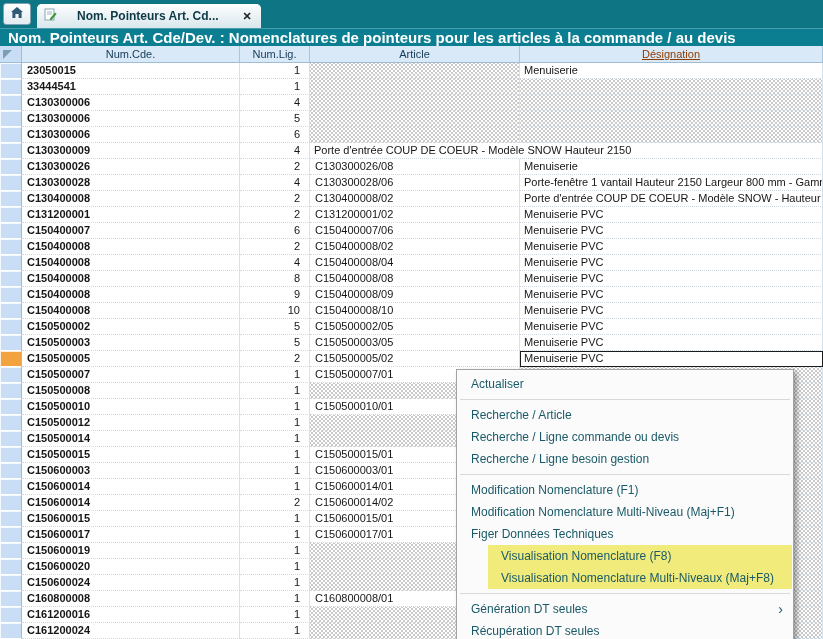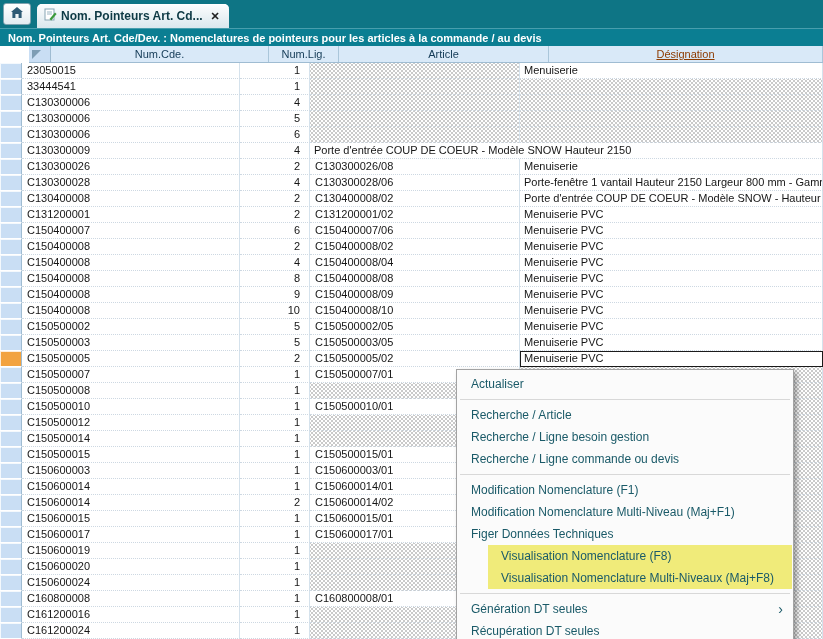--- a/index.html
+++ b/index.html
@@ -7,31 +7,31 @@
   #app { position:relative; width:823px; height:639px; overflow:hidden;
          font-family:"Liberation Sans", sans-serif; background:#fff; }
 
   
   .tabbar { height:28px; background:var(--teal_bar,#0e7585); display:flex; align-items:center; }
   .home-btn { width:28px; height:22px; margin:0 2px 0 3px; flex:0 0 auto;
               background:linear-gradient(#ffffff,#e3ecf1); border:1px solid #7fa3b0; border-radius:3px;
               display:flex; align-items:center; justify-content:center; cursor:pointer; }
   .tab { height:24px; align-self:flex-end; margin-left:4px; padding:0 9px 0 7px;
          background:linear-gradient(#fdfefe,#d9e7ed); border-radius:5px 5px 0 0;
-         display:flex; align-items:center; gap:4px; box-shadow:inset 0 1px 0 #ffffff; }
+         display:flex; align-items:center; gap:20px; box-shadow:inset 0 1px 0 #ffffff; }
   .tab-label { font-size:12px; font-weight:bold; color:#0d3944; white-space:nowrap; }
   .tab-close { font-size:11px; font-weight:bold; color:#222; margin-left:4px; cursor:pointer; }
 
   
   .titlebar { height:18px; line-height:18px; background:var(--teal_title,#0b7e92);
               border-top:1px solid rgba(255,255,255,.25);
-              color:#fff; font-size:11px; font-weight:bold; padding-left:8px; white-space:nowrap; overflow:hidden; }
+              color:#fff; font-size:15px; font-weight:bold; padding-left:8px; white-space:nowrap; overflow:hidden; }
 
   
-  .grid { position:absolute; top:46px; left:0; right:0; bottom:0;padding-left:29px; }
+  .grid { position:absolute; top:46px; left:0; right:0; bottom:0; }
   .grid-header { display:flex; height:17px; background:var(--header_bg,#d9e9f8); border-bottom:1px solid #9fbcd2; }
   .hcell { font-size:11px; line-height:16px; text-align:center; color:var(--header_text,#133a56);
            border-right:1px solid #aac6da; overflow:hidden; white-space:nowrap; cursor:default; }
   .hcell.des { color:var(--designation_header_text,#8d3b00);text-decoration:underline; }
   .cell.sel { width:22px; flex:0 0 22px; background:var(--selector_blue,#c9def4); border-right:1px solid #9fbcd2; }
   .corner { position:relative; }
   .corner::before { content:""; position:absolute; left:3px; top:4px;
                     border-top:9px solid #7d9db5; border-right:9px solid transparent; }
 
   .col-cde { width:218px; flex:0 0 218px; }
@@ -40,21 +40,21 @@
   .col-des { flex:1 1 auto; min-width:0; }
 
   .grid-body { position:absolute; top:17px; left:0; right:0; bottom:0; overflow:hidden; }
   .grid-row { display:flex; height:16px; }
   .grid-row .cell { font-size:11px; line-height:15px; color:#161616;
                     border-right:1px solid var(--grid_line,#d5e2ec);
                     border-bottom:1px dotted var(--row_line,#cdd8e2);
                     overflow:hidden; white-space:nowrap; cursor:default; }
   .grid-row .cell.sel { border-right:1px solid #9fbcd2; border-bottom:1px solid #fff;
                         box-shadow:inset 1px 1px 0 rgba(255,255,255,.8); }
-  .cell.col-cde { padding-left:5px; }
+  .cell.col-cde { padding-left:5px;font-weight:bold; }
   .cell.col-lig { padding-right:9px; text-align:right; }
   .cell.col-art { padding-left:5px; }
   .cell.col-des { padding-left:4px; }
   .hatch { background-image:radial-gradient(circle,#c8c8c8 .7px,transparent .9px),
                             radial-gradient(circle,#c8c8c8 .7px,transparent .9px);
            background-size:4px 4px; background-position:0 0,2px 2px; }
   .grid-row.selected .cell.sel { background:var(--selection_orange,#f2a340); }
   .grid-row.selected .cell.col-des { outline:1px solid #1b1b1b; outline-offset:-1px; background:#fff; }
 
   
@@ -363,25 +363,25 @@
       <div class="menu-item">
     <span class="menu-label">Actualiser</span>
     <span class="menu-arrow"></span>
   </div>
       <div class="menu-separator"></div>
       <div class="menu-item">
     <span class="menu-label">Recherche / Article</span>
     <span class="menu-arrow"></span>
   </div>
       <div class="menu-item">
+    <span class="menu-label">Recherche / Ligne commande ou devis</span>
+    <span class="menu-arrow"></span>
+  </div>
+      <div class="menu-item">
     <span class="menu-label">Recherche / Ligne besoin gestion</span>
-    <span class="menu-arrow"></span>
-  </div>
-      <div class="menu-item">
-    <span class="menu-label">Recherche / Ligne commande ou devis</span>
     <span class="menu-arrow"></span>
   </div>
       <div class="menu-separator"></div>
       <div class="menu-item">
     <span class="menu-label">Modification Nomenclature (F1)</span>
     <span class="menu-arrow"></span>
   </div>
       <div class="menu-item">
     <span class="menu-label">Modification Nomenclature Multi-Niveau (Maj+F1)</span>
     <span class="menu-arrow"></span>

